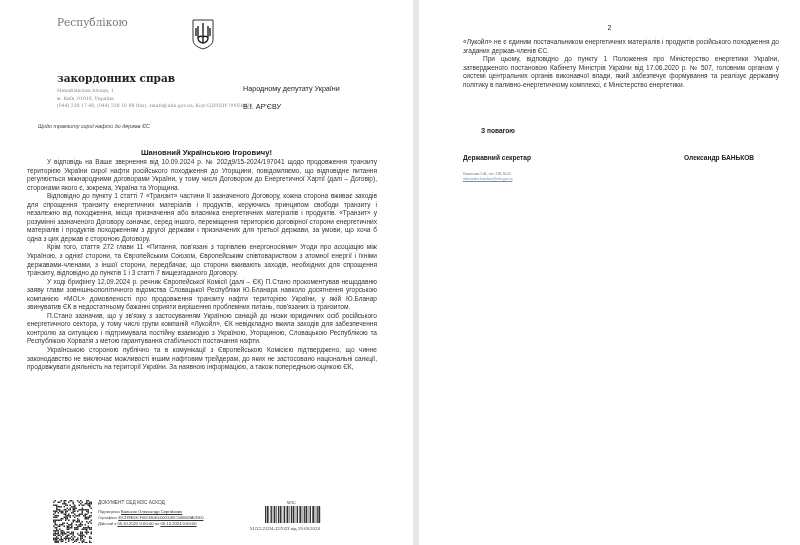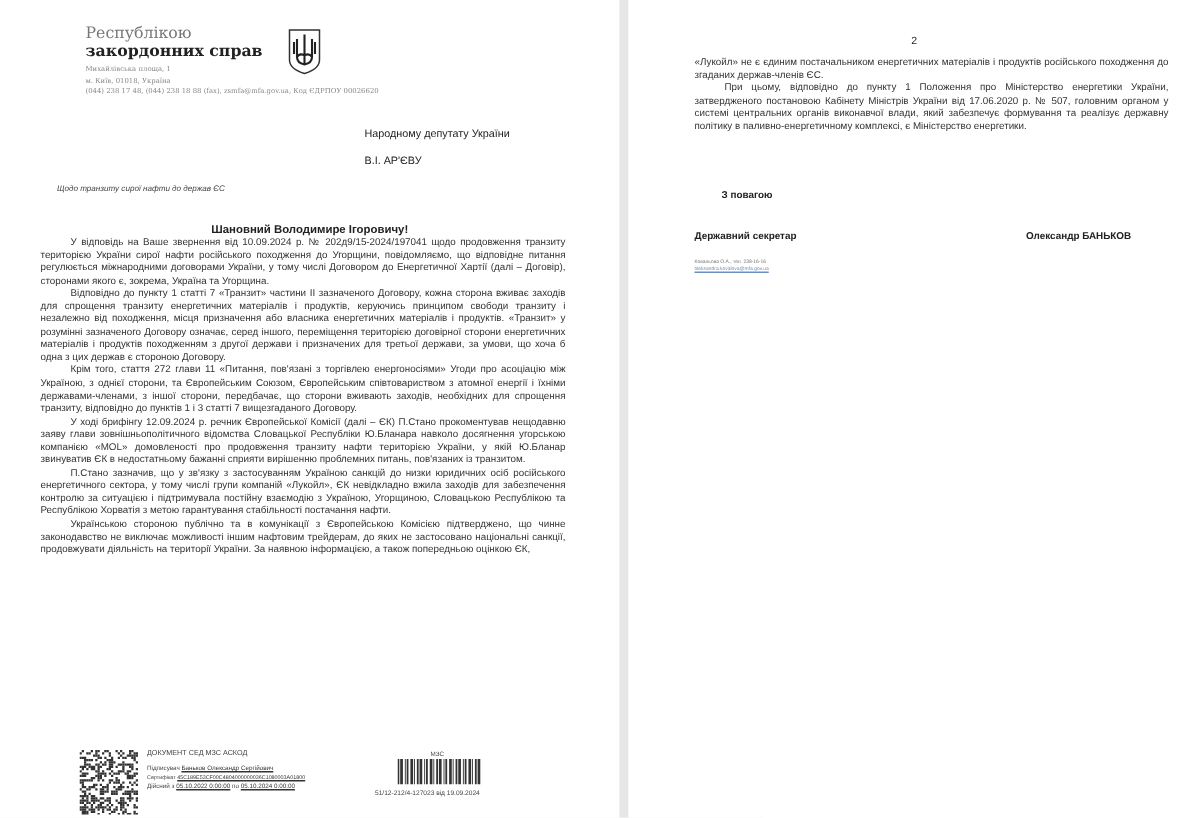--- a/index.html
+++ b/index.html
@@ -7,21 +7,21 @@
          font-family:"Liberation Sans", sans-serif; color:#222; }
   .page { position:absolute; top:0; background:#fff; height:545px; overflow:hidden; }
   #page1 { left:0; width:413px; }
   #page2 { left:419px; width:381px; }
   .divider { position:absolute; left:413px; top:0; width:6px; height:545px; background:#e6e6e6; }
 
   
   .lh-left { position:absolute; left:57px; top:16px; width:170px; }
   .lh-right { position:absolute; left:266px; top:16px; width:140px; }
   .lh-line { font-family:"DejaVu Serif", serif; font-size:10.5px; line-height:12px; color:#777; }
-  .lh-bold { font-family:"DejaVu Serif", serif; font-size:10.5px; line-height:12px; font-weight:bold; color:#222; }
+  .lh-bold { font-family:"DejaVu Serif", serif; font-size:10.5px; line-height:12px; font-weight:bold; color:#222;margin-top:44px; }
   .lh-small { font-family:"DejaVu Serif", serif; font-size:4.6px; line-height:7.6px; color:#888; white-space:nowrap; }
   .lh-web { font-family:"DejaVu Serif", serif; font-size:5px; font-weight:bold; color:#444; line-height:8px; }
   .emblem { position:absolute; left:191px; top:18px; width:24px; height:32px; }
 
   .addressee { position:absolute; left:243px; font-size:7.2px; font-weight:normal; color:#222; }
   .subject { position:absolute; left:38px; top:123px; font-size:5.4px; font-style:italic; color:#444; }
   .greeting { position:absolute; left:0; width:413px; top:148px; text-align:center; font-size:7.6px; font-weight:bold; }
 
   .body1 { position:absolute; left:27px; top:158px; width:350px; font-size:6.55px; line-height:8.55px; text-align:justify; color:#333; }
   .body1 p, .body2 p { margin:0; text-indent:20px; }
@@ -58,21 +58,21 @@
   <svg class="emblem" viewBox="0 0 24 32">
     <path d="M2 2 H22 V22 Q22 28 12 31 Q2 28 2 22 Z" fill="none" stroke="#333" stroke-width="1"></path>
     <path d="M12 5 L12 25 M7 8 L7 20 Q7 24 12 25 Q17 24 17 20 L17 8 M7 20 Q9 17 12 19 Q15 17 17 20 M5 10 L5 18 M19 10 L19 18" fill="none" stroke="#222" stroke-width="1.4"></path>
   </svg>
 
 
   <div class="addressee" style="top:84px">Народному депутату України</div>
   <div class="addressee" style="top:102px">В.І. АР'ЄВУ</div>
 
   <div class="subject">Щодо транзиту сирої нафти до держав ЄС</div>
-  <div class="greeting">Шановний Володимире Ігоровичу!</div>
+  <div class="greeting">Шановний Українською Ігоровичу!</div>
 
   <div class="body1">
     <p>У відповідь на Ваше звернення від 10.09.2024 р. № 202д9/15-2024/197041 щодо продовження транзиту територією України сирої нафти російського походження до Угорщини, повідомляємо, що відповідне питання регулюється міжнародними договорами України, у тому числі Договором до Енергетичної Хартії (далі – Договір), сторонами якого є, зокрема, Україна та Угорщина.</p>
     <p>Відповідно до пункту 1 статті 7 «Транзит» частини ІІ зазначеного Договору, кожна сторона вживає заходів для спрощення транзиту енергетичних матеріалів і продуктів, керуючись принципом свободи транзиту і незалежно від походження, місця призначення або власника енергетичних матеріалів і продуктів. «Транзит» у розумінні зазначеного Договору означає, серед іншого, переміщення територією договірної сторони енергетичних матеріалів і продуктів походженням з другої держави і призначених для третьої держави, за умови, що хоча б одна з цих держав є стороною Договору.</p>
     <p>Крім того, стаття 272 глави 11 «Питання, пов'язані з торгівлею енергоносіями» Угоди про асоціацію між Україною, з однієї сторони, та Європейським Союзом, Європейським співтовариством з атомної енергії і їхніми державами-членами, з іншої сторони, передбачає, що сторони вживають заходів, необхідних для спрощення транзиту, відповідно до пунктів 1 і 3 статті 7 вищезгаданого Договору.</p>
     <p>У ході брифінгу 12.09.2024 р. речник Європейської Комісії (далі – ЄК) П.Стано прокоментував нещодавню заяву глави зовнішньополітичного відомства Словацької Республіки Ю.Бланара навколо досягнення угорською компанією «MOL» домовленості про продовження транзиту нафти територією України, у якій Ю.Бланар звинуватив ЄК в недостатньому бажанні сприяти вирішенню проблемних питань, пов'язаних із транзитом.</p>
     <p>П.Стано зазначив, що у зв'язку з застосуванням Україною санкцій до низки юридичних осіб російського енергетичного сектора, у тому числі групи компаній «Лукойл», ЄК невідкладно вжила заходів для забезпечення контролю за ситуацією і підтримувала постійну взаємодію з Україною, Угорщиною, Словацькою Республікою та Республікою Хорватія з метою гарантування стабільності постачання нафти.</p>
     <p>Українською стороною публічно та в комунікації з Європейською Комісією підтверджено, що чинне законодавство не виключає можливості іншим нафтовим трейдерам, до яких не застосовано національні санкції, продовжувати діяльність на території України. За наявною інформацією, а також попередньою оцінкою ЄК,</p>
   </div>
 

